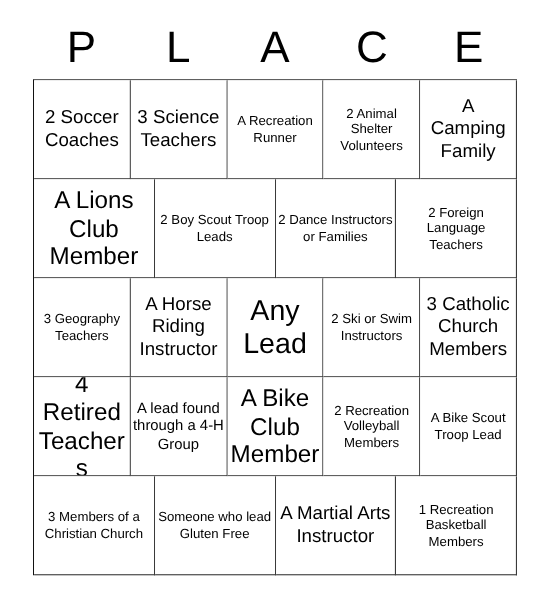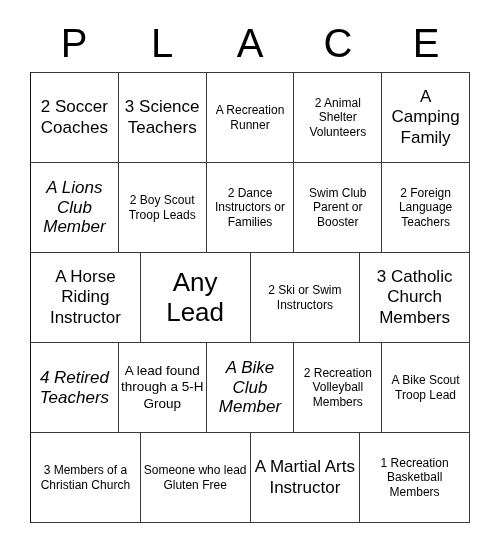--- a/index.html
+++ b/index.html
@@ -71,21 +71,21 @@
     display: block;
     width: 100%;
     font-size: 17px;
     line-height: 1.18;
     word-wrap: break-word;
     hyphens: none;
   }
 
   
   .cell-text.size-xl { font-size: 26px; line-height: 1.12; }
-  .cell-text.size-lg { font-size: 17px; line-height: 1.16; font-style: italic; }
+  .cell-text.size-lg { font-size: 22px; line-height: 1.16; }
   .cell-text.size-md { font-size: 17px; line-height: 1.18; }
   .cell-text.size-sm { font-size: 12px; line-height: 1.18; }
   .cell-text.size-xs { font-size: 13.5px; line-height: 1.2; }
 </style>
 </head>
 <body>
 
 <div class="card">
 
   <div class="header-row">
@@ -120,48 +120,48 @@
       <div class="cell">
           <span class="cell-text size-lg">A Lions Club Member</span>
         </div>
       <div class="cell">
           <span class="cell-text size-sm">2 Boy Scout Troop Leads</span>
         </div>
       <div class="cell">
           <span class="cell-text size-sm">2 Dance Instructors or Families</span>
         </div>
       <div class="cell">
-          <span class="cell-text size-sm">Swim Club Parent or Booster</span>
-        </div>
-      <div class="cell">
           <span class="cell-text size-sm">2 Foreign Language Teachers</span>
         </div>
     </div>
 
     <div class="grid-row">
+      <div class="cell">
+          <span class="cell-text size-sm">3 Geography Teachers</span>
+        </div>
       <div class="cell">
           <span class="cell-text size-md">A Horse Riding Instructor</span>
         </div>
       <div class="cell">
           <span class="cell-text size-xl">Any Lead</span>
         </div>
       <div class="cell">
           <span class="cell-text size-sm">2 Ski or Swim Instructors</span>
         </div>
       <div class="cell">
           <span class="cell-text size-md">3 Catholic Church Members</span>
         </div>
     </div>
 
     <div class="grid-row">
       <div class="cell">
           <span class="cell-text size-lg">4 Retired Teachers</span>
         </div>
       <div class="cell">
-          <span class="cell-text size-xs">A lead found through a 5-H Group</span>
+          <span class="cell-text size-xs">A lead found through a 4-H Group</span>
         </div>
       <div class="cell">
           <span class="cell-text size-lg">A Bike Club Member</span>
         </div>
       <div class="cell">
           <span class="cell-text size-sm">2 Recreation Volleyball Members</span>
         </div>
       <div class="cell">
           <span class="cell-text size-sm">A Bike Scout Troop Lead</span>
         </div>

